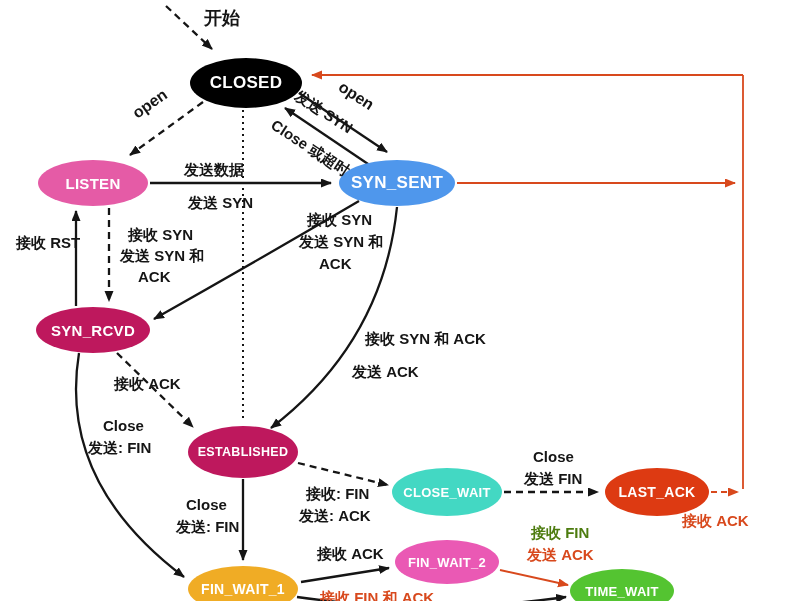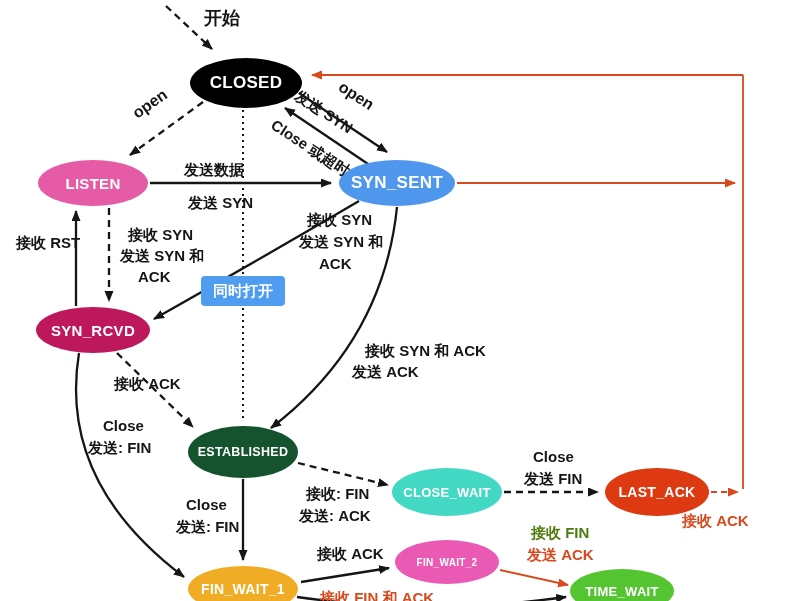--- a/index.html
+++ b/index.html
@@ -73,61 +73,58 @@
   </div>
   <div class="state" style="left: 38px; top: 160px; width: 110px; height: 46px; font-size: 15px; background: rgb(229, 91, 166);">
     <span>LISTEN</span>
   </div>
   <div class="state" style="left: 339px; top: 160px; width: 116px; height: 46px; font-size: 17px; background: rgb(79, 151, 236);">
     <span>SYN_SENT</span>
   </div>
   <div class="state" style="left: 36px; top: 307px; width: 114px; height: 46px; font-size: 15px; background: #be185d;">
     <span>SYN_RCVD</span>
   </div>
-  <div class="state" style="left: 188px; top: 426px; width: 110px; height: 52px; font-size: 12.5px; background: #14532d;">
+  <div class="state" style="left: 188px; top: 426px; width: 110px; height: 52px; font-size: 12.5px; background: #be185d;">
     <span>ESTABLISHED</span>
   </div>
   <div class="state" style="left: 605px; top: 468px; width: 104px; height: 48px; font-size: 14px; background: rgb(221, 58, 18);">
     <span>LAST_ACK</span>
   </div>
   <div class="state" style="left: 392px; top: 468px; width: 110px; height: 48px; font-size: 13px; background: rgb(67, 216, 195);">
     <span>CLOSE_WAIT</span>
   </div>
   <div class="state" style="left: 188px; top: 566px; width: 110px; height: 46px; font-size: 14px; background: rgb(240, 172, 37);">
     <span>FIN_WAIT_1</span>
   </div>
-  <div class="state" style="left: 395px; top: 540px; width: 104px; height: 44px; font-size: 10px; background: rgb(234, 89, 180);">
+  <div class="state" style="left: 395px; top: 540px; width: 104px; height: 44px; font-size: 13px; background: rgb(234, 89, 180);">
     <span>FIN_WAIT_2</span>
   </div>
   <div class="state" style="left: 570px; top: 569px; width: 104px; height: 44px; font-size: 13px; background: rgb(84, 196, 49);">
     <span>TIME_WAIT</span>
   </div>
 
-  <div class="box" style="left: 201px; top: 276px; width: 84px; height: 30px; background: rgb(79, 157, 240);">
-    <span>同时打开</span>
-  </div>
 
   <div class="lbl big" style="left:204px;top:6px;">开始</div>
   <div class="lbl rotm35" style="left:131px;top:95px;font-size:16px;">open</div>
   <div class="lbl rot33" style="left:337px;top:87px;font-size:16px;">open</div>
   <div class="lbl rot33" style="left:291px;top:103px;">发送 SYN</div>
   <div class="lbl rot33" style="left:265px;top:139px;">Close 或超时</div>
   <div class="lbl" style="left:184px;top:161px;font-family:Liberation Serif, serif;">发送数据</div>
   <div class="lbl" style="left:188px;top:194px;">发送 SYN</div>
   <div class="lbl" style="left:16px;top:234px;">接收 RST</div>
 
   <div class="lbl" style="left:128px;top:226px;">接收 SYN</div>
   <div class="lbl" style="left:120px;top:247px;">发送 SYN 和</div>
   <div class="lbl" style="left:138px;top:268px;">ACK</div>
 
   <div class="lbl" style="left:307px;top:211px;">接收 SYN</div>
   <div class="lbl" style="left:299px;top:233px;">发送 SYN 和</div>
   <div class="lbl" style="left:319px;top:255px;">ACK</div>
 
-  <div class="lbl" style="left:346px;top:342px;padding-left:19px;">接收 SYN 和 ACK</div>
+  <div class="lbl" style="left:346px;top:330px;padding-left:19px;">接收 SYN 和 ACK</div>
   <div class="lbl" style="left:352px;top:363px;">发送 ACK</div>
 
   <div class="lbl" style="left:114px;top:375px;">接收 ACK</div>
 
   <div class="lbl" style="left:103px;top:417px;">Close</div>
   <div class="lbl" style="left:88px;top:439px;">发送: FIN</div>
 
   <div class="lbl" style="left:186px;top:496px;">Close</div>
   <div class="lbl" style="left:176px;top:518px;">发送: FIN</div>
 

